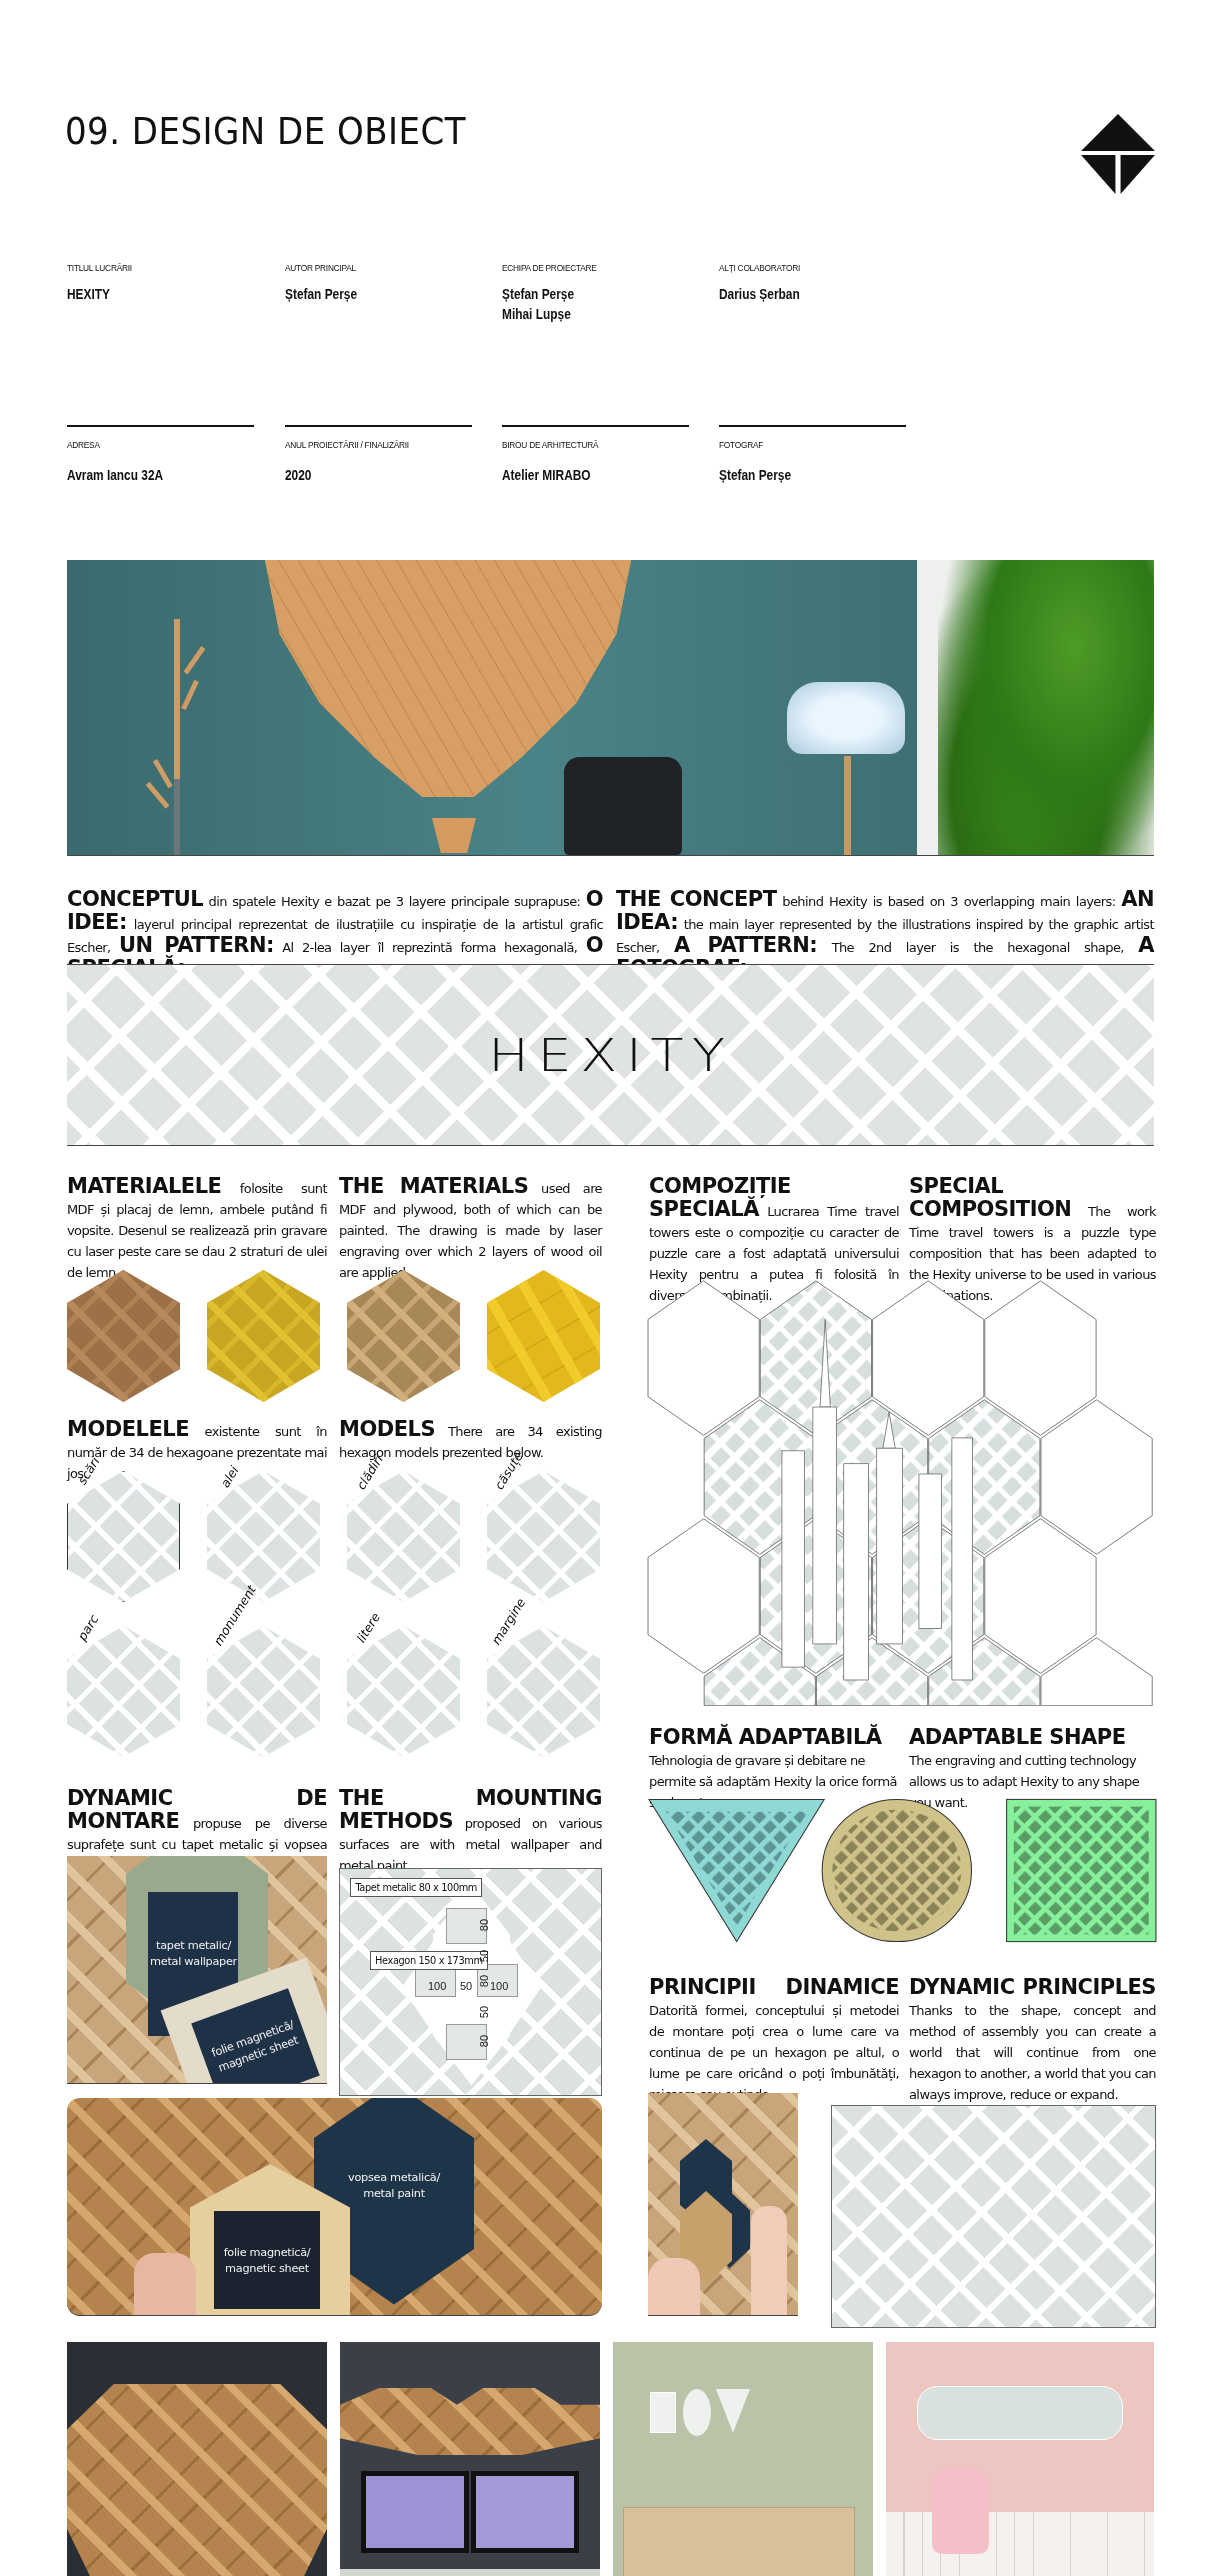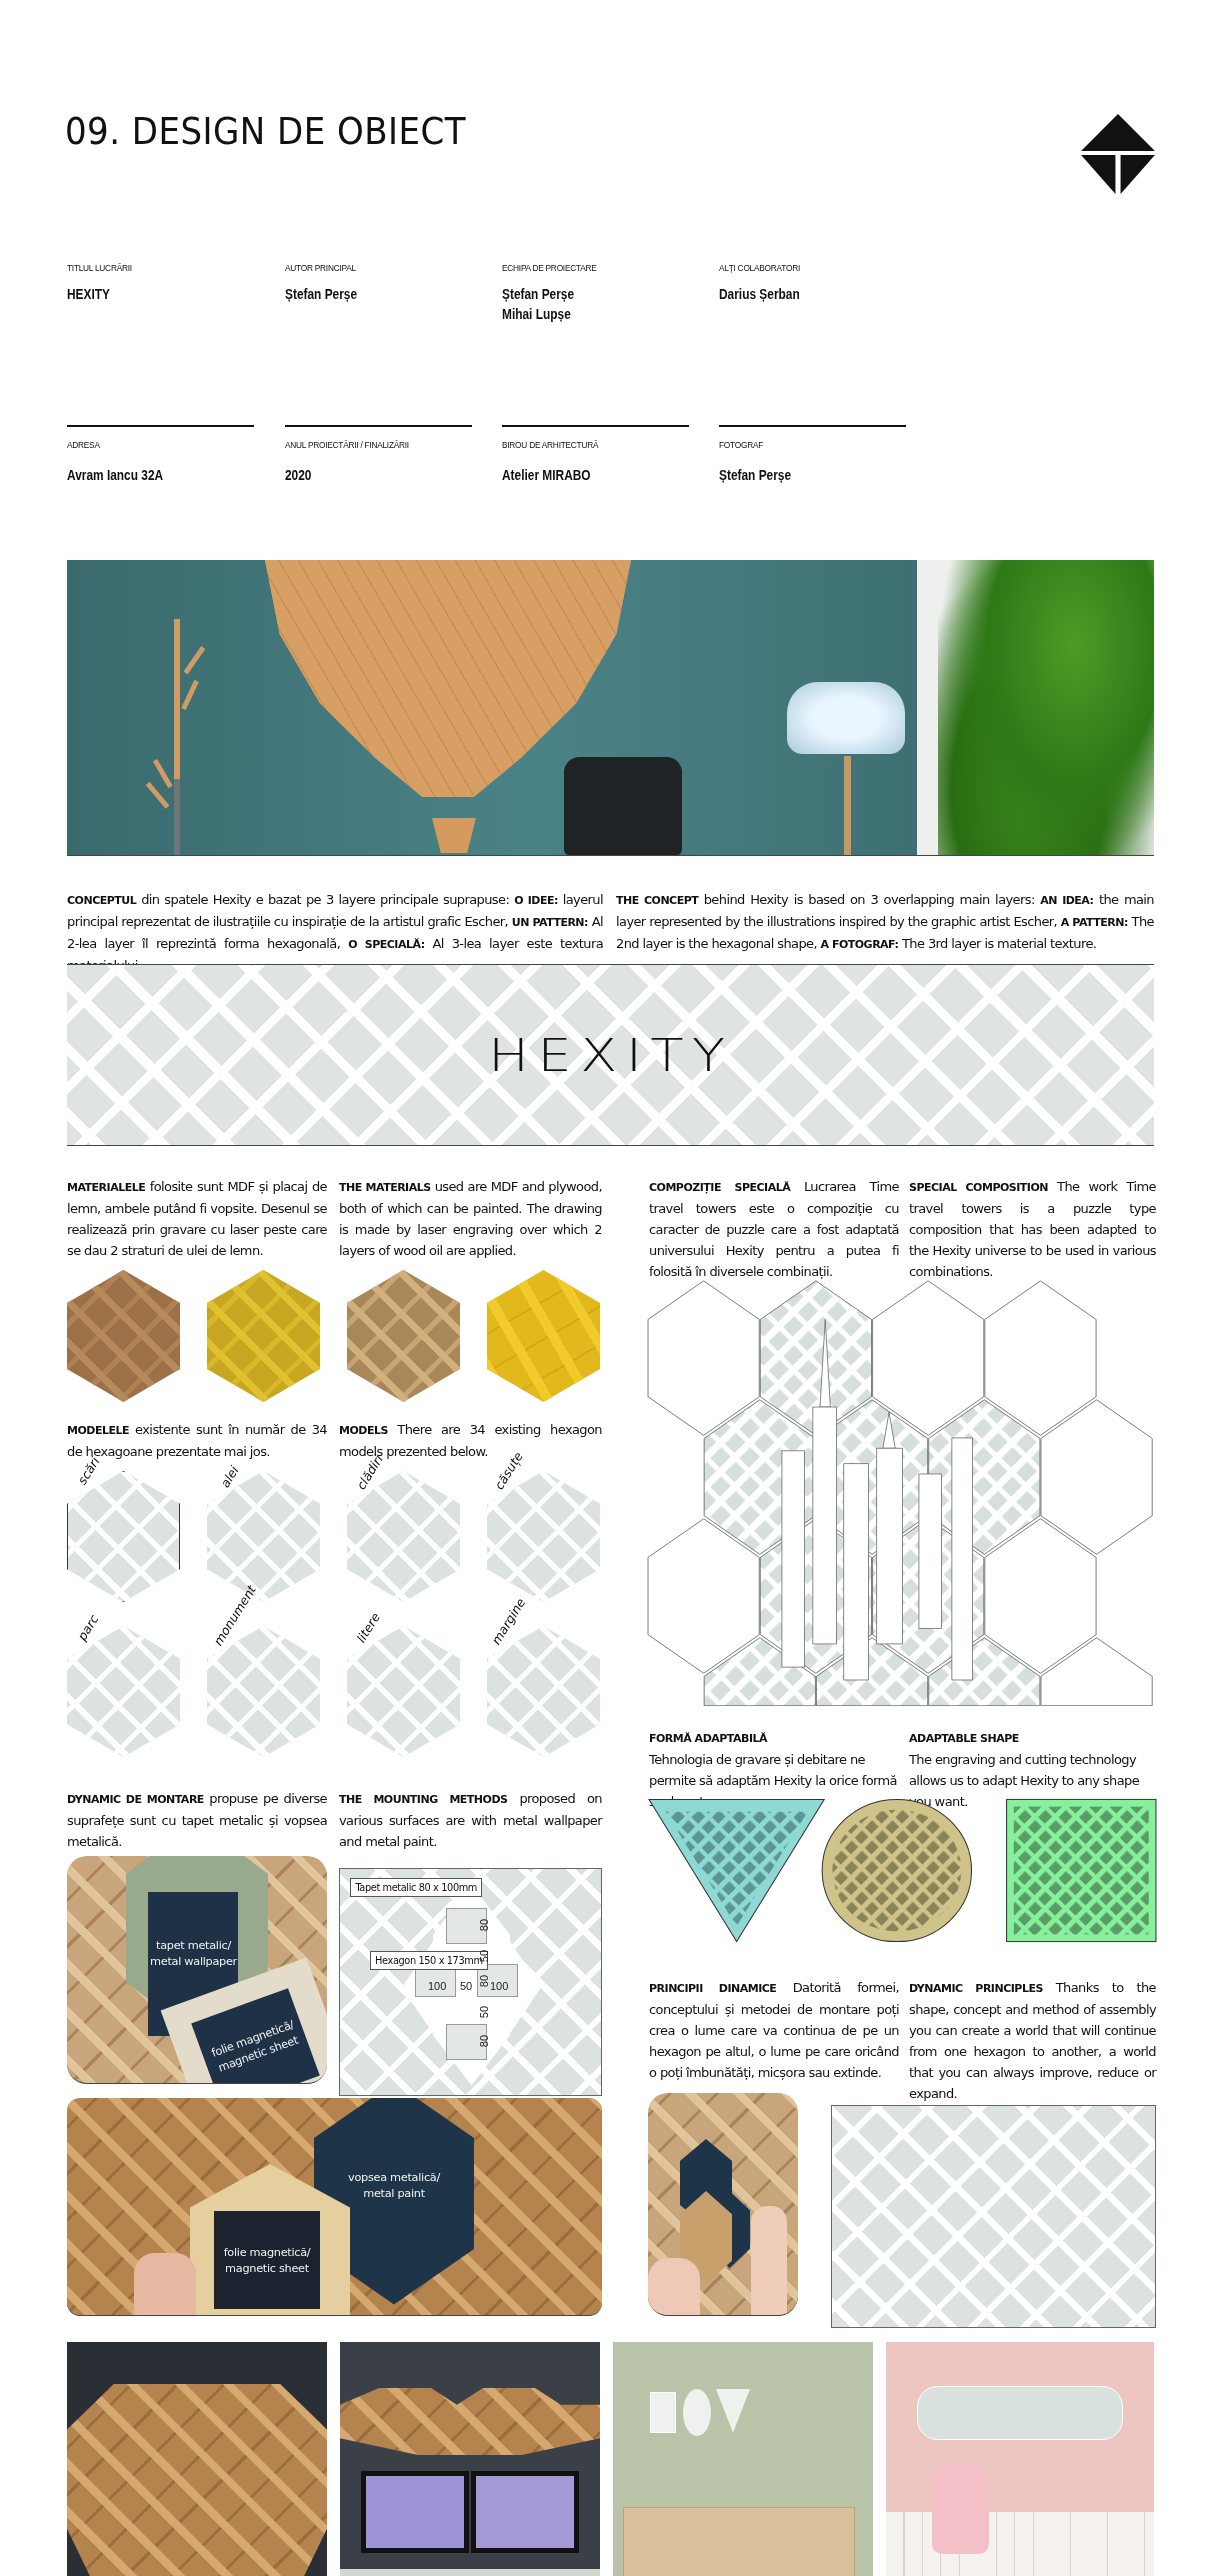--- a/index.html
+++ b/index.html
@@ -24,21 +24,21 @@
   .hero .basket { position: absolute; left: 365px; top: 258px; width: 44px; height: 35px; background: #d59a5d; clip-path: polygon(0 0, 100% 0, 80% 100%, 20% 100%); }
   .hero .coat { position: absolute; left: 107px; top: 59px; width: 6.2px; height: 237px; background: #cf9c66; }
   .hero .coat-base { position: absolute; left: 107px; top: 219px; width: 6.2px; height: 77px; background: #6f767a; }
   .hero .branch { position: absolute; width: 5.2px; height: 31px; background: #cf9c66; transform-origin: bottom center; }
   .hero .chair { position: absolute; left: 497px; top: 197px; width: 118px; height: 98px; background: #1f2326; border-radius: 15.5px 15.5px 5.2px 5.2px; }
   .hero .lamp { position: absolute; left: 720px; top: 122px; width: 118px; height: 72px; background: radial-gradient(ellipse at center, #eaf6ff 40%, #a9c9dc 100%); border-radius: 31px 31px 15.5px 15.5px; }
   .hero .lamp-pole { position: absolute; left: 777px; top: 196px; width: 7.2px; height: 103px; background: #c99965; }
   .hero .plant { position: absolute; left: 871px; top: -10.3px; width: 227px; height: 319px; background: radial-gradient(ellipse at 60% 30%, #4f9b27 0%, #2e7816 45%, transparent 70%), radial-gradient(ellipse at 40% 75%, #3b8a1c 0%, #2a6c13 40%, transparent 70%); }
 
   .bilingual { position: absolute; font-family: "DejaVu Sans", sans-serif; font-size: 13px; line-height: 21px; text-align: justify; letter-spacing: -0.6px; color: #111; }
-  .bilingual b { font-weight: 800; font-size: 11px; letter-spacing: -0.5px; }
+  .bilingual b { font-weight: 800; font-size: 21px; letter-spacing: -0.5px; }
 
   .banner { left: 67px; top: 964px; width: 1087px; height: 182px; border-top: 1.5px solid #444; border-bottom: 1.5px solid #444;
     background-color: #dfe4e2;
     background-image:
       repeating-linear-gradient(45deg, transparent 0 17.5px, #ffffff 17.5px 27px, transparent 27px 46px),
       repeating-linear-gradient(-45deg, transparent 0 20.6px, #ffffff 20.6px 29px, transparent 29px 49px);
   }
   .banner-word { position: absolute; left: 50%; top: 50%; transform: translate(-50%, -50%) scaleX(1.2); font-family: "DejaVu Sans", sans-serif; font-size: 45px; letter-spacing: 7.2px; font-weight: 300; color: #111; background: rgba(255,255,255,0.0); }
 
   
@@ -48,21 +48,21 @@
       repeating-linear-gradient(45deg, transparent 0 11.3px, #ffffff 11.3px 17.5px, transparent 17.5px 29px),
       repeating-linear-gradient(-45deg, transparent 0 13.4px, #ffffff 13.4px 18.5px, transparent 18.5px 32px); }
   .hex-label { position: absolute; font-family: "DejaVu Sans", sans-serif; font-style: italic; font-size: 12.4px; transform: rotate(-58deg); transform-origin: left bottom; white-space: nowrap; }
 
   .mat-brown { background-color: #9c7148; background-image: repeating-linear-gradient(45deg, transparent 0 10.3px, #b68a5d 10.3px 17.5px, transparent 17.5px 29px), repeating-linear-gradient(-45deg, transparent 0 11.3px, #b08153 11.3px 16.5px, transparent 16.5px 30px); }
   .mat-yellow { background-color: #c9a622; background-image: repeating-linear-gradient(45deg, transparent 0 10.3px, #e0c12f 10.3px 17.5px, transparent 17.5px 29px), repeating-linear-gradient(-45deg, transparent 0 11.3px, #d8b72a 11.3px 16.5px, transparent 16.5px 30px); }
   .mat-light { background-color: #a88858; background-image: repeating-linear-gradient(45deg, transparent 0 10.3px, #d2b07e 10.3px 17.5px, transparent 17.5px 29px), repeating-linear-gradient(-45deg, transparent 0 11.3px, #c9a473 11.3px 16.5px, transparent 16.5px 30px); }
   .mat-gold { background-color: #e2b81c; background-image: repeating-linear-gradient(60deg, transparent 0 13.4px, #f0cb2a 13.4px 23px, transparent 23px 36px), repeating-linear-gradient(-30deg, transparent 0 15.5px, #d6a816 15.5px 17.5px, transparent 17.5px 33px); }
 
   .wood { background-color: #b5834d; background-image: repeating-linear-gradient(45deg, transparent 0 12.4px, #d4a86f 12.4px 20.6px, transparent 20.6px 34px), repeating-linear-gradient(-45deg, transparent 0 14.4px, #9d6e3d 14.4px 17.5px, transparent 17.5px 33px); border-radius: 13px; }
-  .wood-light { background-color: #c8a57a; background-image: repeating-linear-gradient(45deg, transparent 0 12.4px, #e0c49c 12.4px 20.6px, transparent 20.6px 34px), repeating-linear-gradient(-45deg, transparent 0 14.4px, #a98559 14.4px 17.5px, transparent 17.5px 33px); border-radius: 20px; }
+  .wood-light { background-color: #c8a57a; background-image: repeating-linear-gradient(45deg, transparent 0 12.4px, #e0c49c 12.4px 20.6px, transparent 20.6px 34px), repeating-linear-gradient(-45deg, transparent 0 14.4px, #a98559 14.4px 17.5px, transparent 17.5px 33px); }
   .grey-pattern { background-color: #dbe2df; background-image: repeating-linear-gradient(45deg, transparent 0 13.4px, #ffffff 13.4px 20.6px, transparent 20.6px 34px), repeating-linear-gradient(-45deg, transparent 0 15.5px, #ffffff 15.5px 21.6px, transparent 21.6px 37px); margin-top: 12px; }
 
   .panel-label { position: absolute; color: #f3f3f3; font-family: "DejaVu Sans", sans-serif; font-size: 11.3px; line-height: 15.5px; text-align: center; letter-spacing: -0.3px; }
   .dark-sheet { position: absolute; background: #1e3147; }
 
   .dim-box { position: absolute; background: #ffffff; border: 1px solid #555; font-family: "DejaVu Sans", sans-serif; font-size: 9.8px; padding: 3.1px 4.1px; letter-spacing: -0.4px; white-space: nowrap; }
   .dim-num { position: absolute; font-family: "Liberation Sans", sans-serif; font-size: 11px; color: #222; }
   .dim-rect { position: absolute; background: #e3e8e6; border: 0.5px solid #999; }
 </style>
 </head>

